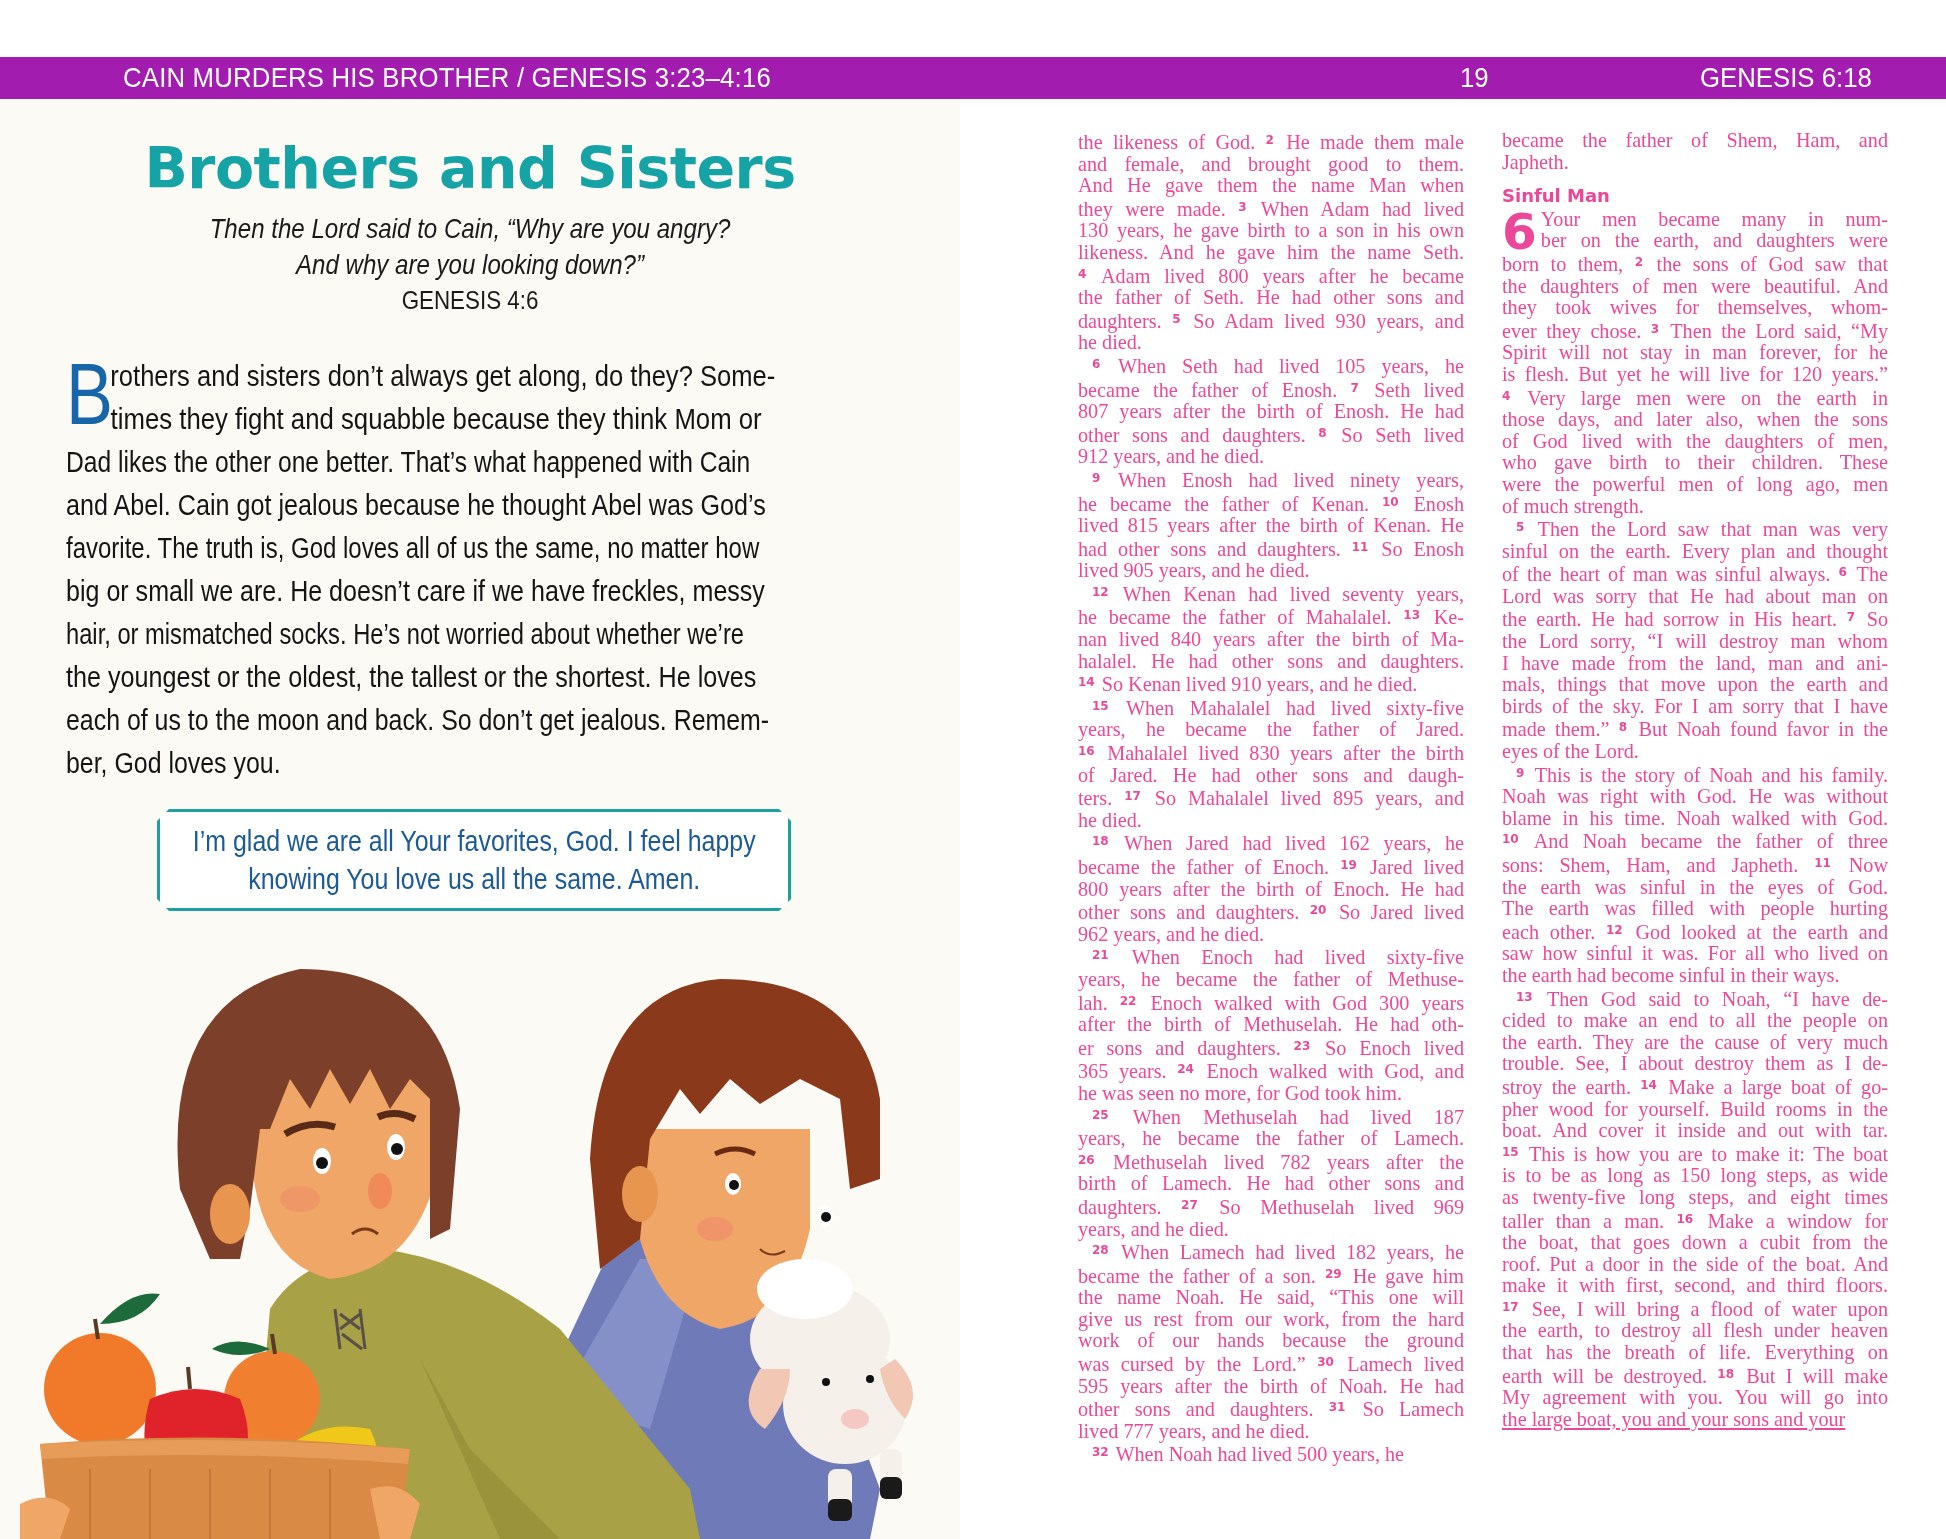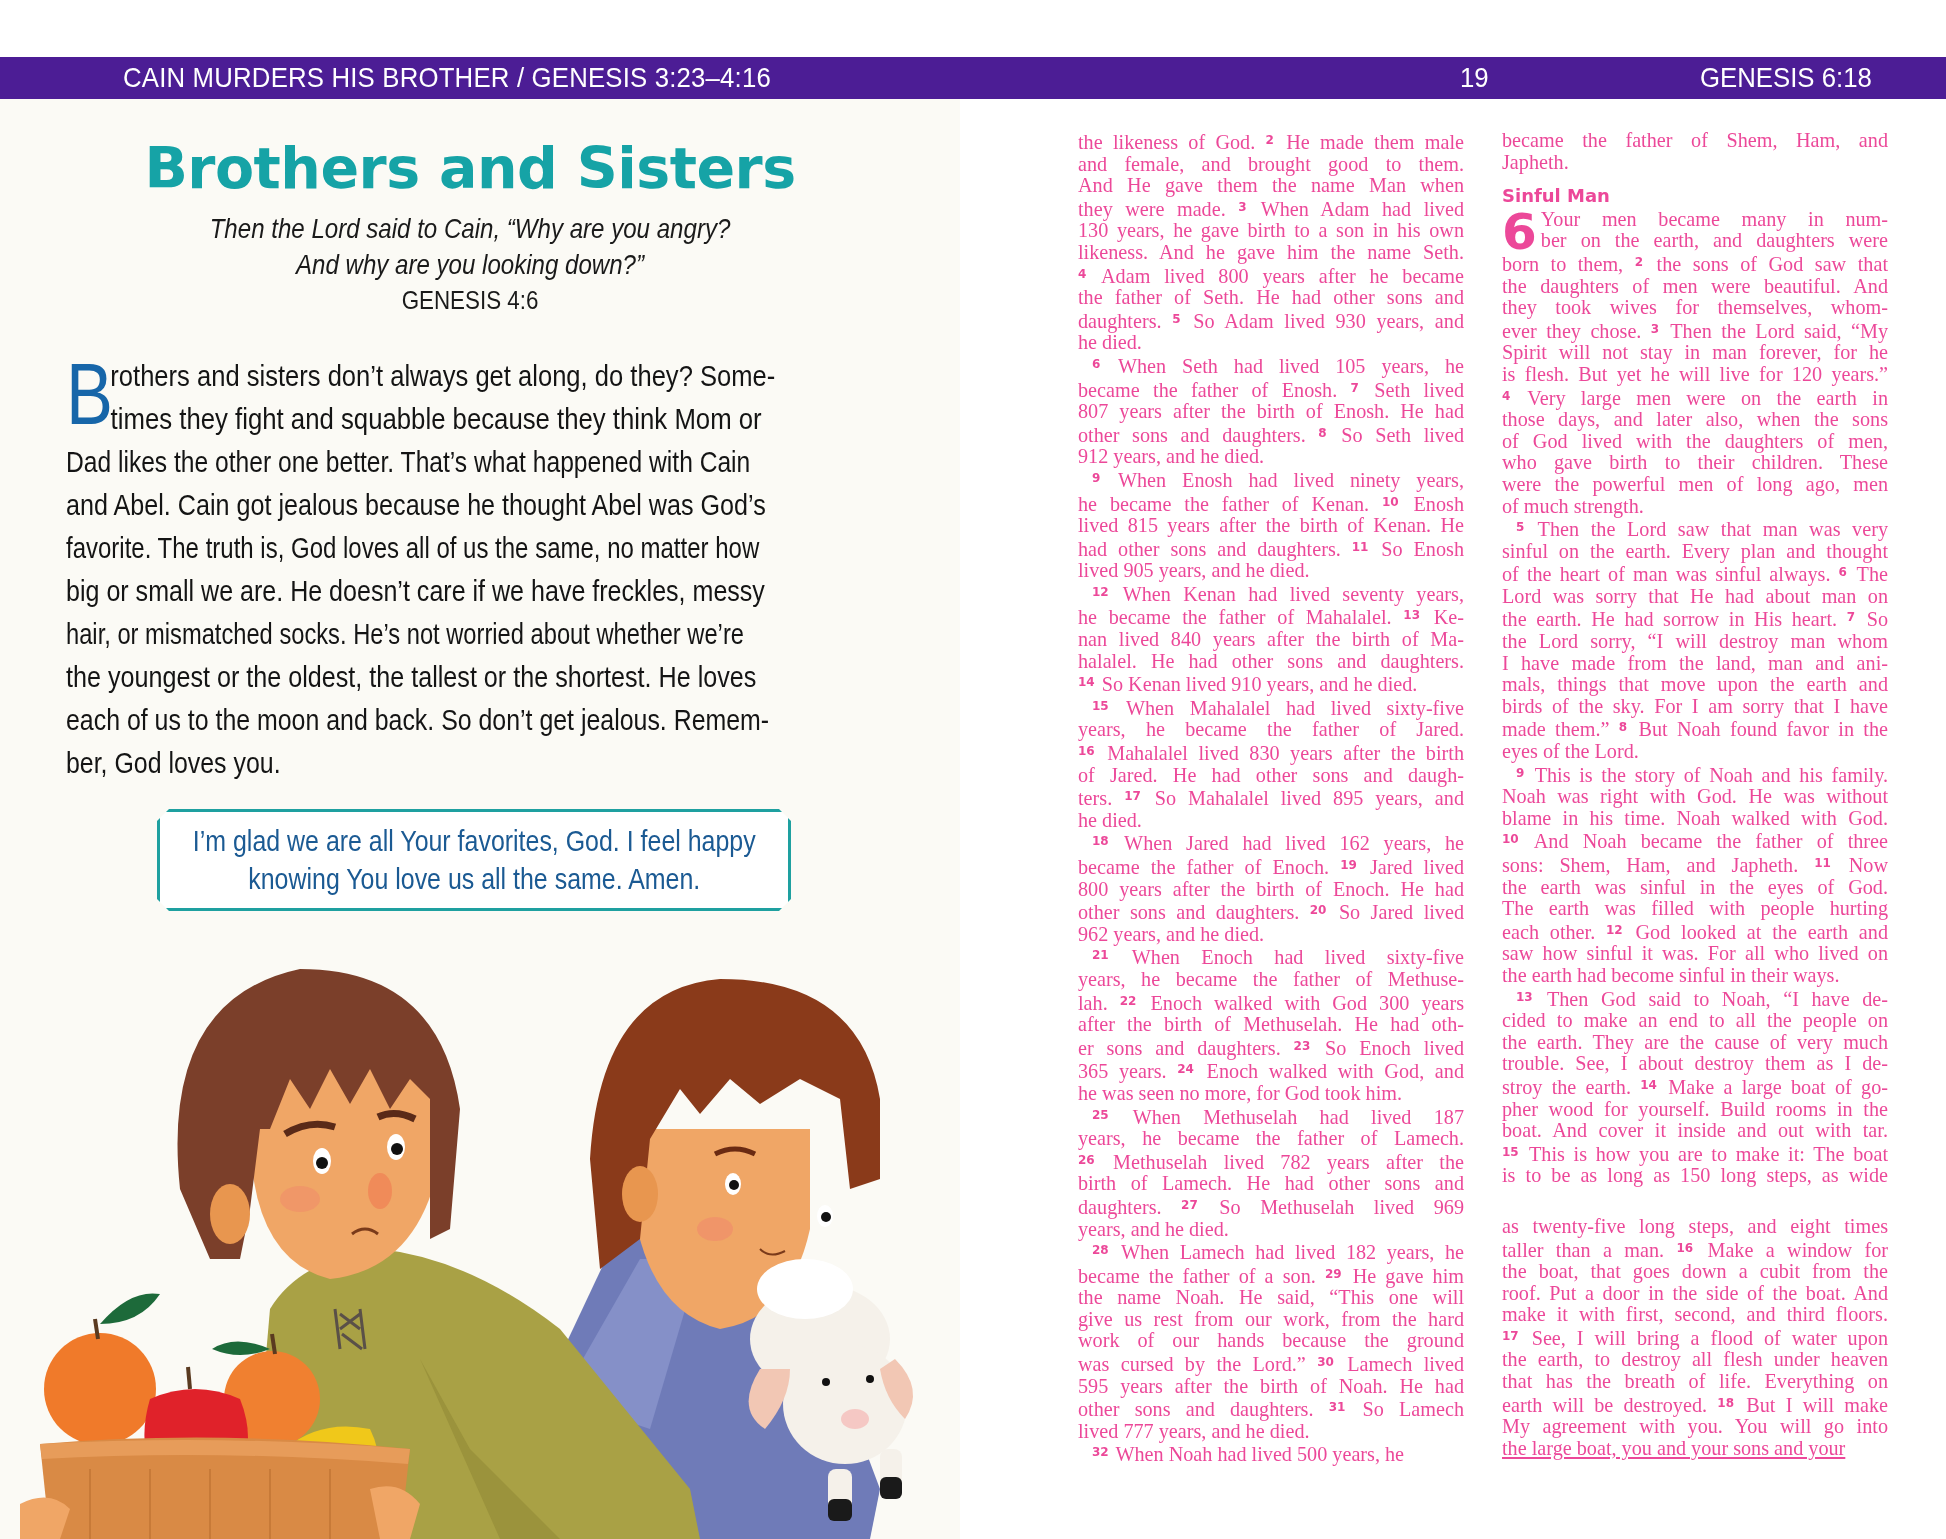--- a/index.html
+++ b/index.html
@@ -1,21 +1,21 @@
 <!DOCTYPE html>
 <html><head>
 <meta charset="utf-8">
 <style>
   * { box-sizing: border-box; margin: 0; padding: 0; }
   html, body { width: 1946px; height: 1539px; overflow: hidden; background: #ffffff; }
   body { position: relative; font-family: "Liberation Sans", sans-serif; }
 
   .header-bar {
     position: absolute; left: 0; top: 57px; width: 1946px; height: 42px;
-    background: #4c1d95; color: #ffffff;
+    background: #a21caf; color: #ffffff;
     font-family: "Liberation Sans", sans-serif;
   }
   .header-bar .left-title {
     position: absolute; left: 123px; top: 5px; font-size: 28px; letter-spacing: 0.2px;
     transform: scaleX(0.92); transform-origin: left center; white-space: nowrap;
   }
   .header-bar .page-num {
     position: absolute; left: 1460px; top: 5px; font-size: 28px;
     transform: scaleX(0.92); transform-origin: left center;
   }
@@ -337,21 +337,21 @@
         <div>
           <div style="text-align: justify; text-align-last: justify; white-space: nowrap; padding-left: 14px;"><span class="vn">13</span> Then God said to Noah, “I have de-</div>
           <div style="text-align: justify; text-align-last: justify; white-space: nowrap;">cided to make an end to all the people on</div>
           <div style="text-align: justify; text-align-last: justify; white-space: nowrap;">the earth. They are the cause of very much</div>
           <div style="text-align: justify; text-align-last: justify; white-space: nowrap;">trouble. See, I about destroy them as I de-</div>
           <div style="text-align: justify; text-align-last: justify; white-space: nowrap;">stroy the earth. <span class="vn">14</span> Make a large boat of go-</div>
           <div style="text-align: justify; text-align-last: justify; white-space: nowrap;">pher wood for yourself. Build rooms in the</div>
           <div style="text-align: justify; text-align-last: justify; white-space: nowrap;">boat. And cover it inside and out with tar.</div>
           <div style="text-align: justify; text-align-last: justify; white-space: nowrap;"><span class="vn">15</span> This is how you are to make it: The boat</div>
           <div style="text-align: justify; text-align-last: justify; white-space: nowrap;">is to be as long as 150 long steps, as wide</div>
-          <div style="text-align: justify; text-align-last: justify; white-space: nowrap; margin-top: 29px;">as twenty-five long steps, and eight times</div>
+          <div style="text-align: justify; text-align-last: justify; white-space: nowrap;">as twenty-five long steps, and eight times</div>
           <div style="text-align: justify; text-align-last: justify; white-space: nowrap;">taller than a man. <span class="vn">16</span> Make a window for</div>
           <div style="text-align: justify; text-align-last: justify; white-space: nowrap;">the boat, that goes down a cubit from the</div>
           <div style="text-align: justify; text-align-last: justify; white-space: nowrap;">roof. Put a door in the side of the boat. And</div>
           <div style="text-align: justify; text-align-last: justify; white-space: nowrap;">make it with first, second, and third floors.</div>
           <div style="text-align: justify; text-align-last: justify; white-space: nowrap;"><span class="vn">17</span> See, I will bring a flood of water upon</div>
           <div style="text-align: justify; text-align-last: justify; white-space: nowrap;">the earth, to destroy all flesh under heaven</div>
           <div style="text-align: justify; text-align-last: justify; white-space: nowrap;">that has the breath of life. Everything on</div>
           <div style="text-align: justify; text-align-last: justify; white-space: nowrap;">earth will be destroyed. <span class="vn">18</span> But I will make</div>
           <div style="text-align: justify; text-align-last: justify; white-space: nowrap;">My agreement with you. You will go into</div>
           <div style="text-align: justify; text-align-last: left; white-space: nowrap; text-decoration: underline;">the large boat, you and your sons and your</div>

